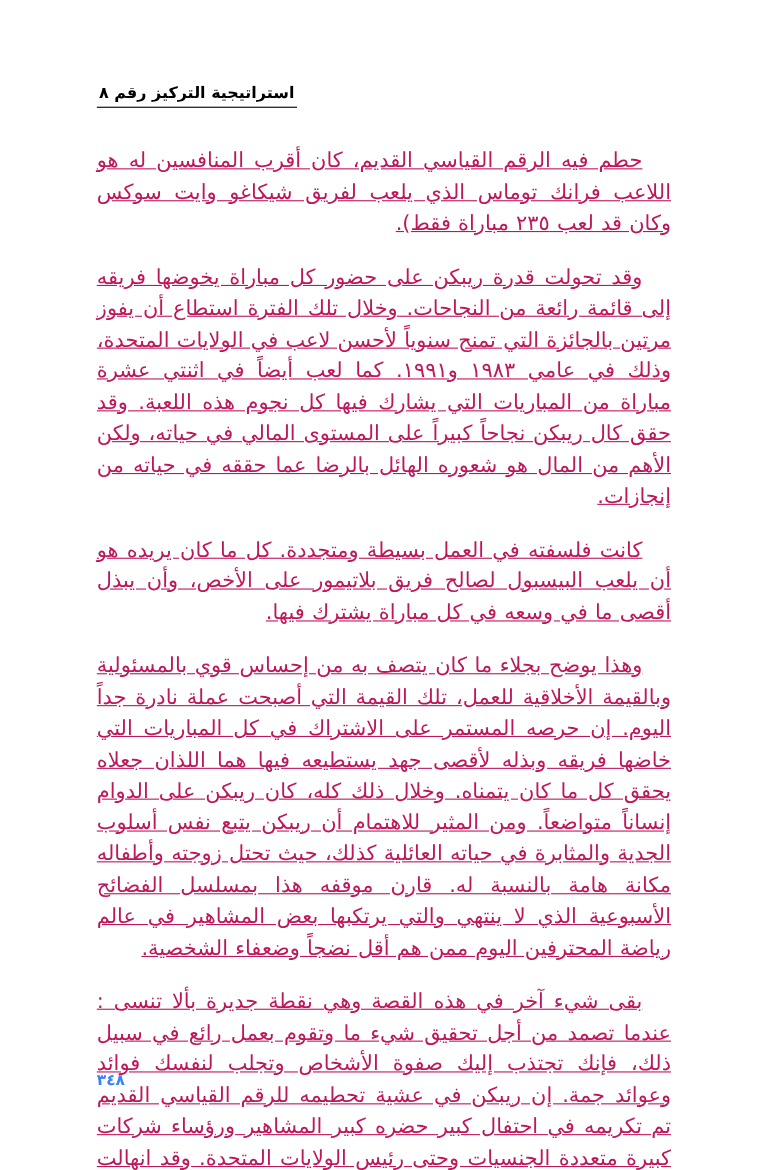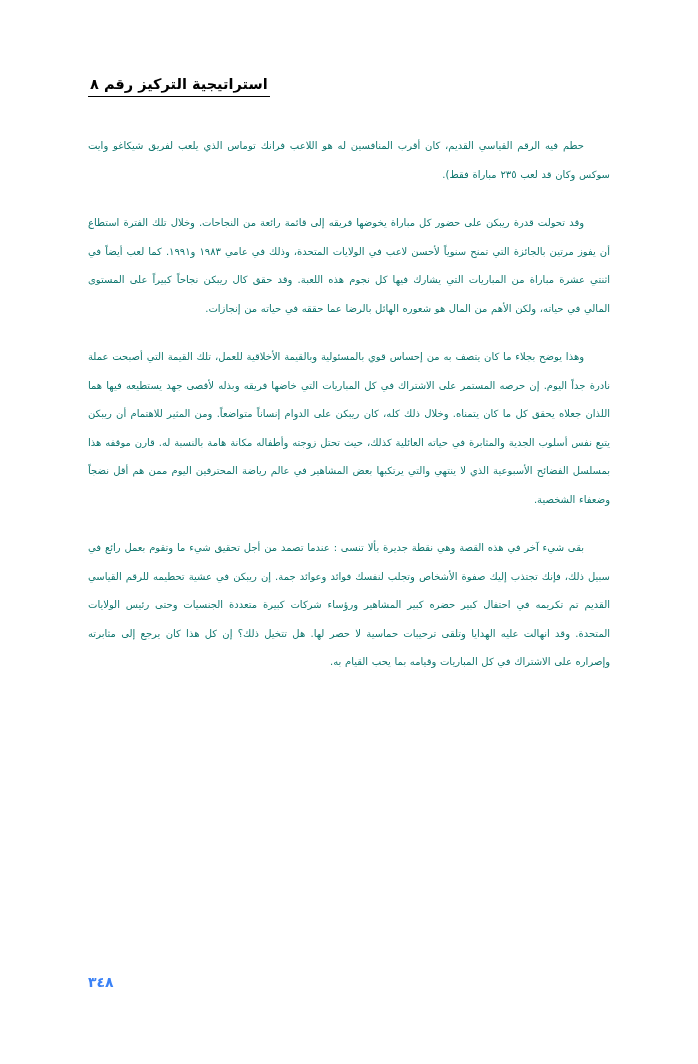--- a/index.html
+++ b/index.html
@@ -52,28 +52,29 @@
   
   .body-block {
     position: absolute;
     top: 132px;
     right: 88px;
     width: 522px;
     direction: rtl;
   }
 
   .para {
-    font-size: 10px;
+    font-size: 19px;
     line-height: 28.5px;
-    color: #0f766e;
+    color: #be185d;
     text-align: justify;
     text-align-last: right;
     margin: 0 0 20px 0;
     text-indent: 26px;
     word-spacing: 0.5px;
+    text-decoration: underline;
     -webkit-font-smoothing: none;
   }
 
   .para:last-child {
     margin-bottom: 0;
   }
 
   
   .folio {
     position: absolute;
@@ -93,19 +94,20 @@
 
   <div class="running-head">
     <span class="running-head-inner">
       <span class="running-head-text">استراتيجية التركيز رقم ٨</span>
     </span>
   </div>
 
   <div class="body-block">
     <p class="para">حطم فيه الرقم القياسي القديم، كان أقرب المنافسين له هو اللاعب فرانك توماس الذي يلعب لفريق شيكاغو وايت سوكس وكان قد لعب ٢٣٥ مباراة فقط).</p>
     <p class="para">وقد تحولت قدرة ريبكن على حضور كل مباراة يخوضها فريقه إلى قائمة رائعة من النجاحات. وخلال تلك الفترة استطاع أن يفوز مرتين بالجائزة التي تمنح سنوياً لأحسن لاعب في الولايات المتحدة، وذلك في عامي ١٩٨٣ و١٩٩١. كما لعب أيضاً في اثنتي عشرة مباراة من المباريات التي يشارك فيها كل نجوم هذه اللعبة. وقد حقق كال ريبكن نجاحاً كبيراً على المستوى المالي في حياته، ولكن الأهم من المال هو شعوره الهائل بالرضا عما حققه في حياته من إنجازات.</p>
+    <p class="para">كانت فلسفته في العمل بسيطة ومتجددة. كل ما كان يريده هو أن يلعب البيسبول لصالح فريق بلاتيمور على الأخص، وأن يبذل أقصى ما في وسعه في كل مباراة يشترك فيها.</p>
     <p class="para">وهذا يوضح بجلاء ما كان يتصف به من إحساس قوي بالمسئولية وبالقيمة الأخلاقية للعمل، تلك القيمة التي أصبحت عملة نادرة جداً اليوم. إن حرصه المستمر على الاشتراك في كل المباريات التي خاضها فريقه وبذله لأقصى جهد يستطيعه فيها هما اللذان جعلاه يحقق كل ما كان يتمناه. وخلال ذلك كله، كان ريبكن على الدوام إنساناً متواضعاً. ومن المثير للاهتمام أن ريبكن يتبع نفس أسلوب الجدية والمثابرة في حياته العائلية كذلك، حيث تحتل زوجته وأطفاله مكانة هامة بالنسبة له. قارن موقفه هذا بمسلسل الفضائح الأسبوعية الذي لا ينتهي والتي يرتكبها بعض المشاهير في عالم رياضة المحترفين اليوم ممن هم أقل نضجاً وضعفاء الشخصية.</p>
     <p class="para">بقى شيء آخر في هذه القصة وهي نقطة جديرة بألا تنسى : عندما تصمد من أجل تحقيق شيء ما وتقوم بعمل رائع في سبيل ذلك، فإنك تجتذب إليك صفوة الأشخاص وتجلب لنفسك فوائد وعوائد جمة. إن ريبكن في عشية تحطيمه للرقم القياسي القديم تم تكريمه في احتفال كبير حضره كبير المشاهير ورؤساء شركات كبيرة متعددة الجنسيات وحتى رئيس الولايات المتحدة. وقد انهالت عليه الهدايا وتلقى ترحيبات حماسية لا حصر لها. هل تتخيل ذلك؟ إن كل هذا كان يرجع إلى مثابرته وإصراره على الاشتراك في كل المباريات وقيامه بما يحب القيام به.</p>
   </div>
 
   <div class="folio">٣٤٨</div>
 
 </div>
 
 </body></html>

